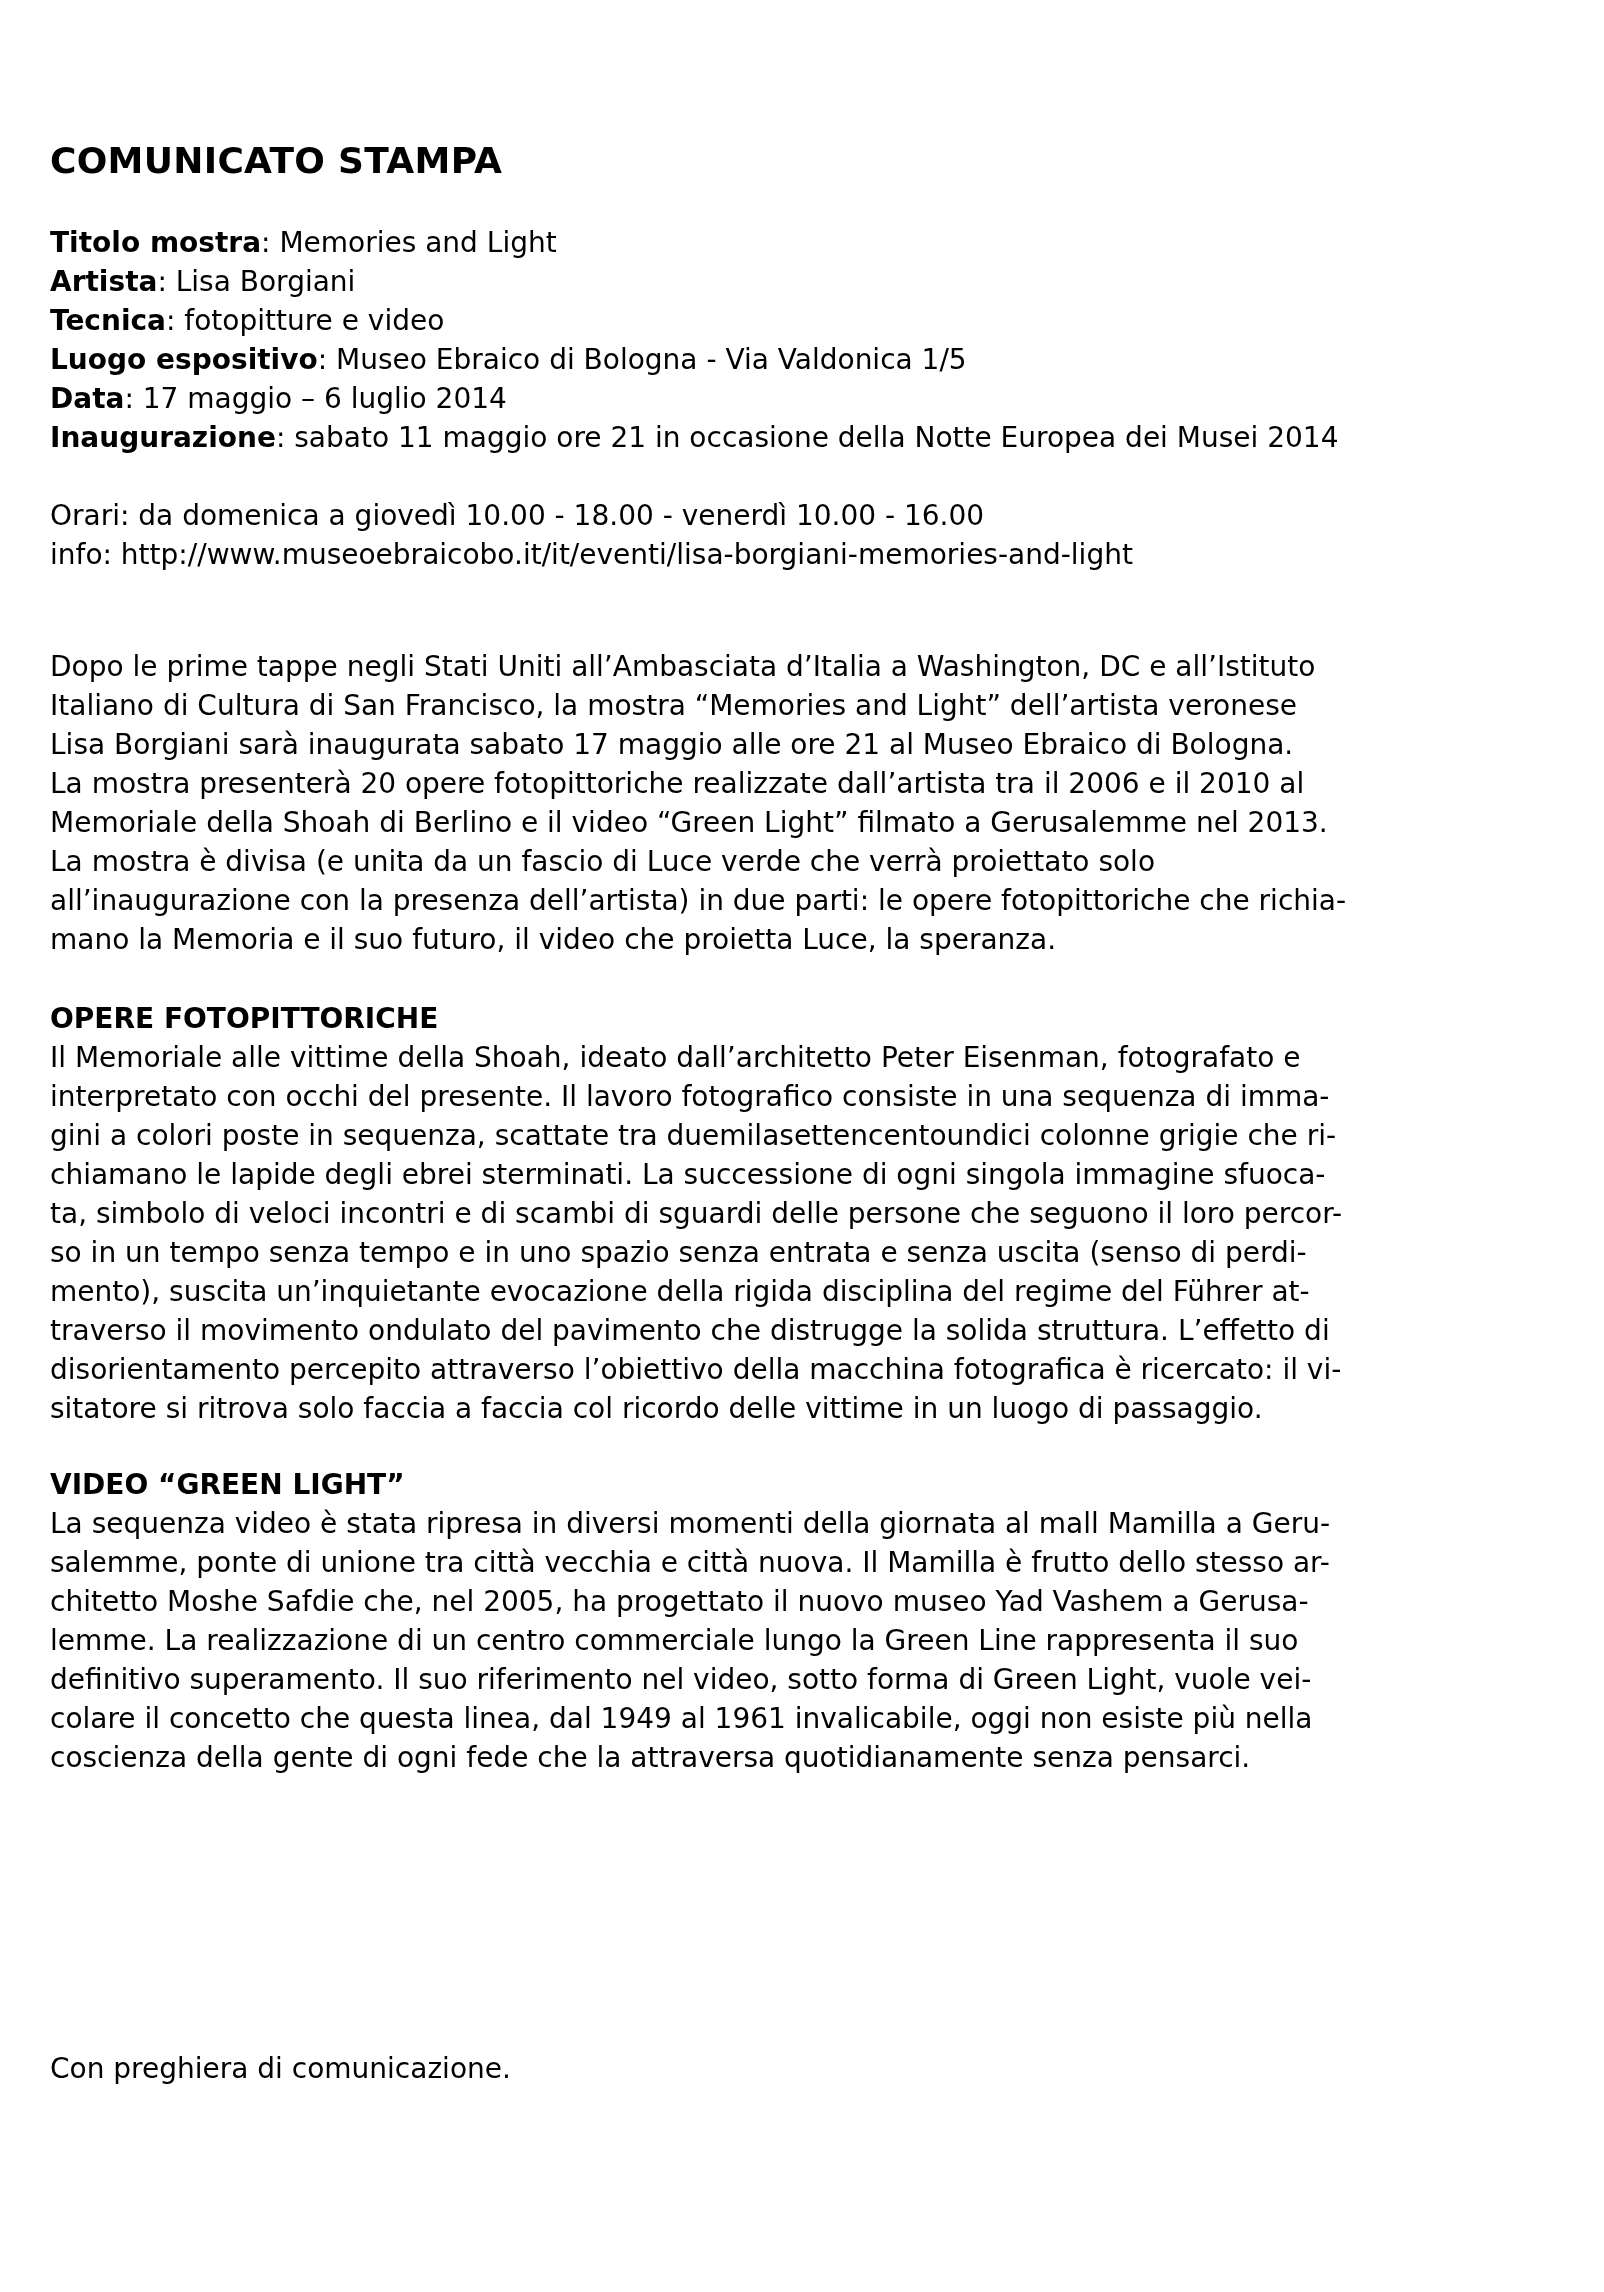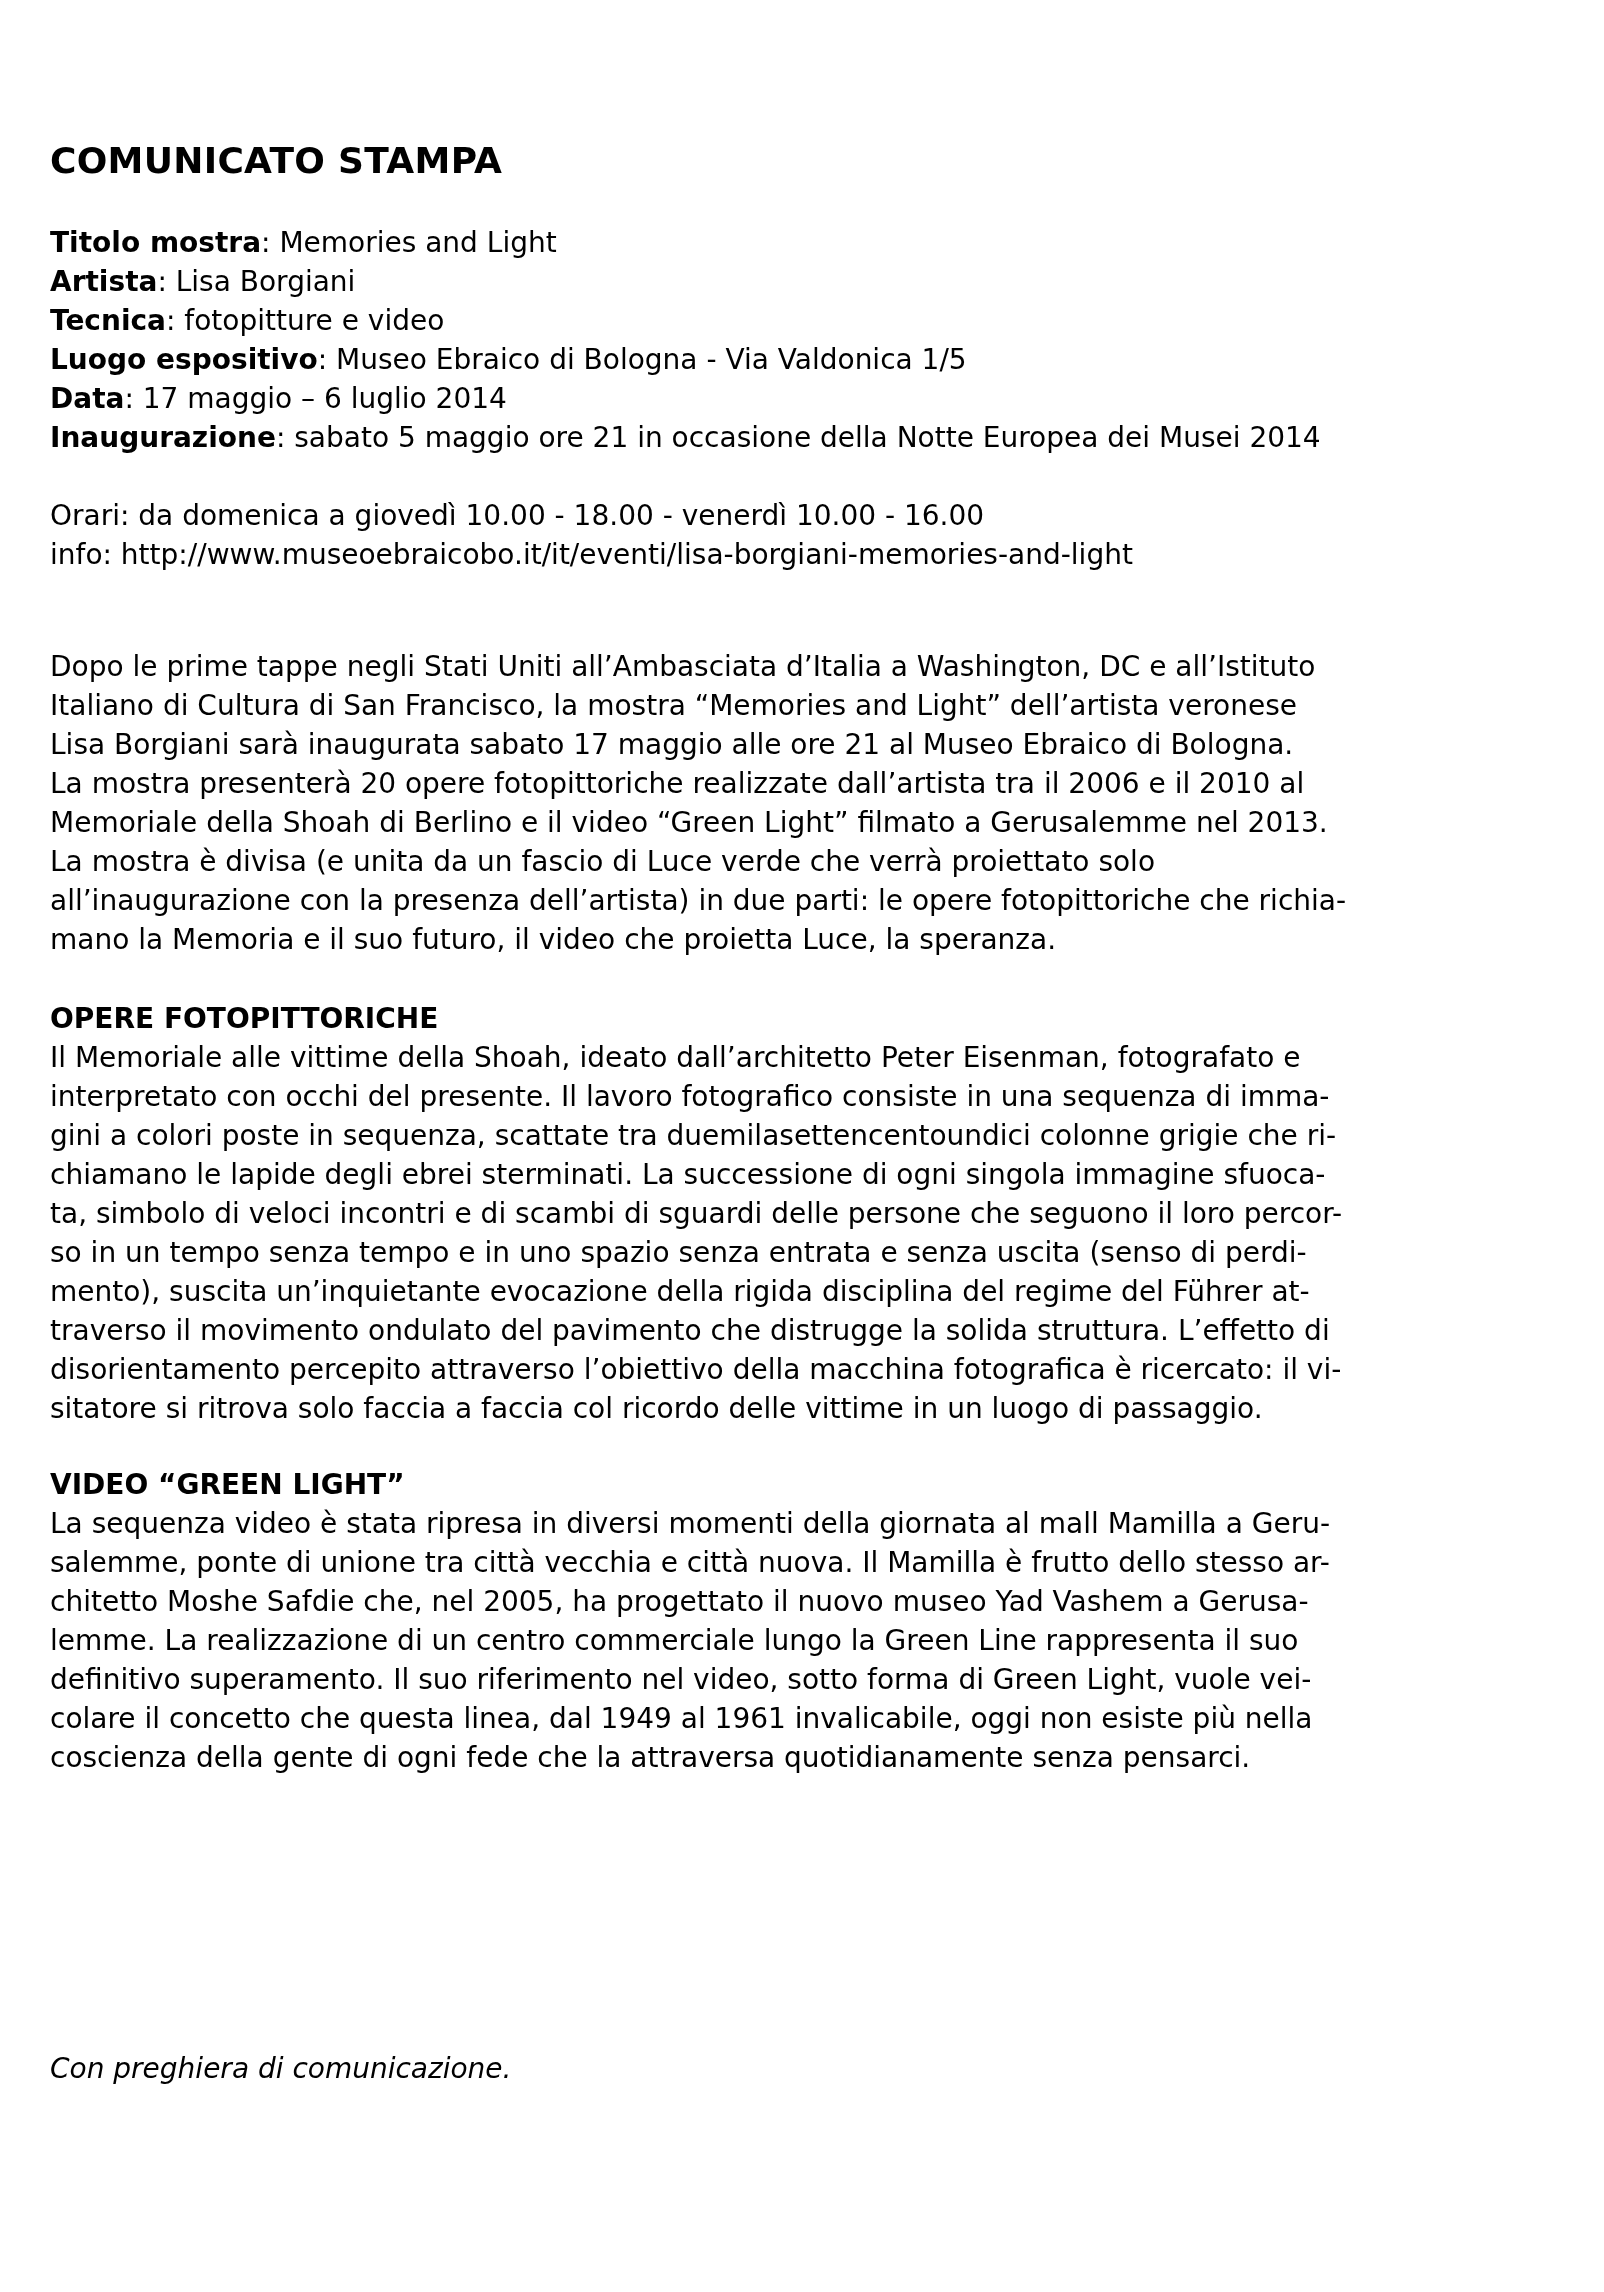--- a/index.html
+++ b/index.html
@@ -27,21 +27,21 @@
 <div class="page">
 
   <div class="title">COMUNICATO STAMPA</div>
 
   <div class="block" style="top:223px;">
     <div class="line"><span class="bold">Titolo mostra</span><span>: Memories and Light</span></div>
     <div class="line"><span class="bold">Artista</span><span>: Lisa Borgiani</span></div>
     <div class="line"><span class="bold">Tecnica</span><span>: fotopitture e video</span></div>
     <div class="line"><span class="bold">Luogo espositivo</span><span>: Museo Ebraico di Bologna -  Via Valdonica 1/5</span></div>
     <div class="line"><span class="bold">Data</span><span>: 17 maggio – 6 luglio 2014</span></div>
-    <div class="line"><span class="bold">Inaugurazione</span><span>: sabato 5 maggio ore 21 in occasione della Notte Europea dei Musei 2014</span></div>
+    <div class="line"><span class="bold">Inaugurazione</span><span>: sabato 11 maggio ore 21 in occasione della Notte Europea dei Musei 2014</span></div>
   </div>
 
   <div class="block" style="top:496px;">
     <div class="line">Orari: da domenica a giovedì 10.00 - 18.00 -  venerdì 10.00 - 16.00</div>
     <div class="line">info: http://www.museoebraicobo.it/it/eventi/lisa-borgiani-memories-and-light</div>
   </div>
 
   <div class="block" style="top:611px;margin-top:36px;">
     <div class="line">Dopo le prime tappe negli Stati Uniti all’Ambasciata d’Italia a Washington, DC e all’Istituto</div>
     <div class="line">Italiano di Cultura di San Francisco, la mostra “Memories and Light” dell’artista veronese</div>
@@ -72,18 +72,18 @@
     <div class="line">La sequenza video è stata ripresa in diversi momenti della giornata al mall Mamilla a Geru-</div>
     <div class="line">salemme, ponte di unione tra città vecchia e città nuova. Il Mamilla è frutto dello stesso ar-</div>
     <div class="line">chitetto Moshe Safdie che, nel 2005, ha progettato il nuovo museo Yad Vashem a Gerusa-</div>
     <div class="line">lemme. La realizzazione di un centro commerciale lungo la Green Line rappresenta il suo</div>
     <div class="line">definitivo superamento. Il suo riferimento nel video, sotto forma di Green Light, vuole vei-</div>
     <div class="line">colare il concetto che questa linea, dal 1949 al 1961 invalicabile, oggi non esiste più nella</div>
     <div class="line">coscienza della gente di ogni fede che la attraversa quotidianamente senza pensarci.</div>
   </div>
 
 
-  <div class="block" style="top:2049px;font-style:italic;">
+  <div class="block" style="top:2049px;">
     <div class="line">Con preghiera di comunicazione.</div>
   </div>
 
 </div>
 
 
 </body></html>

